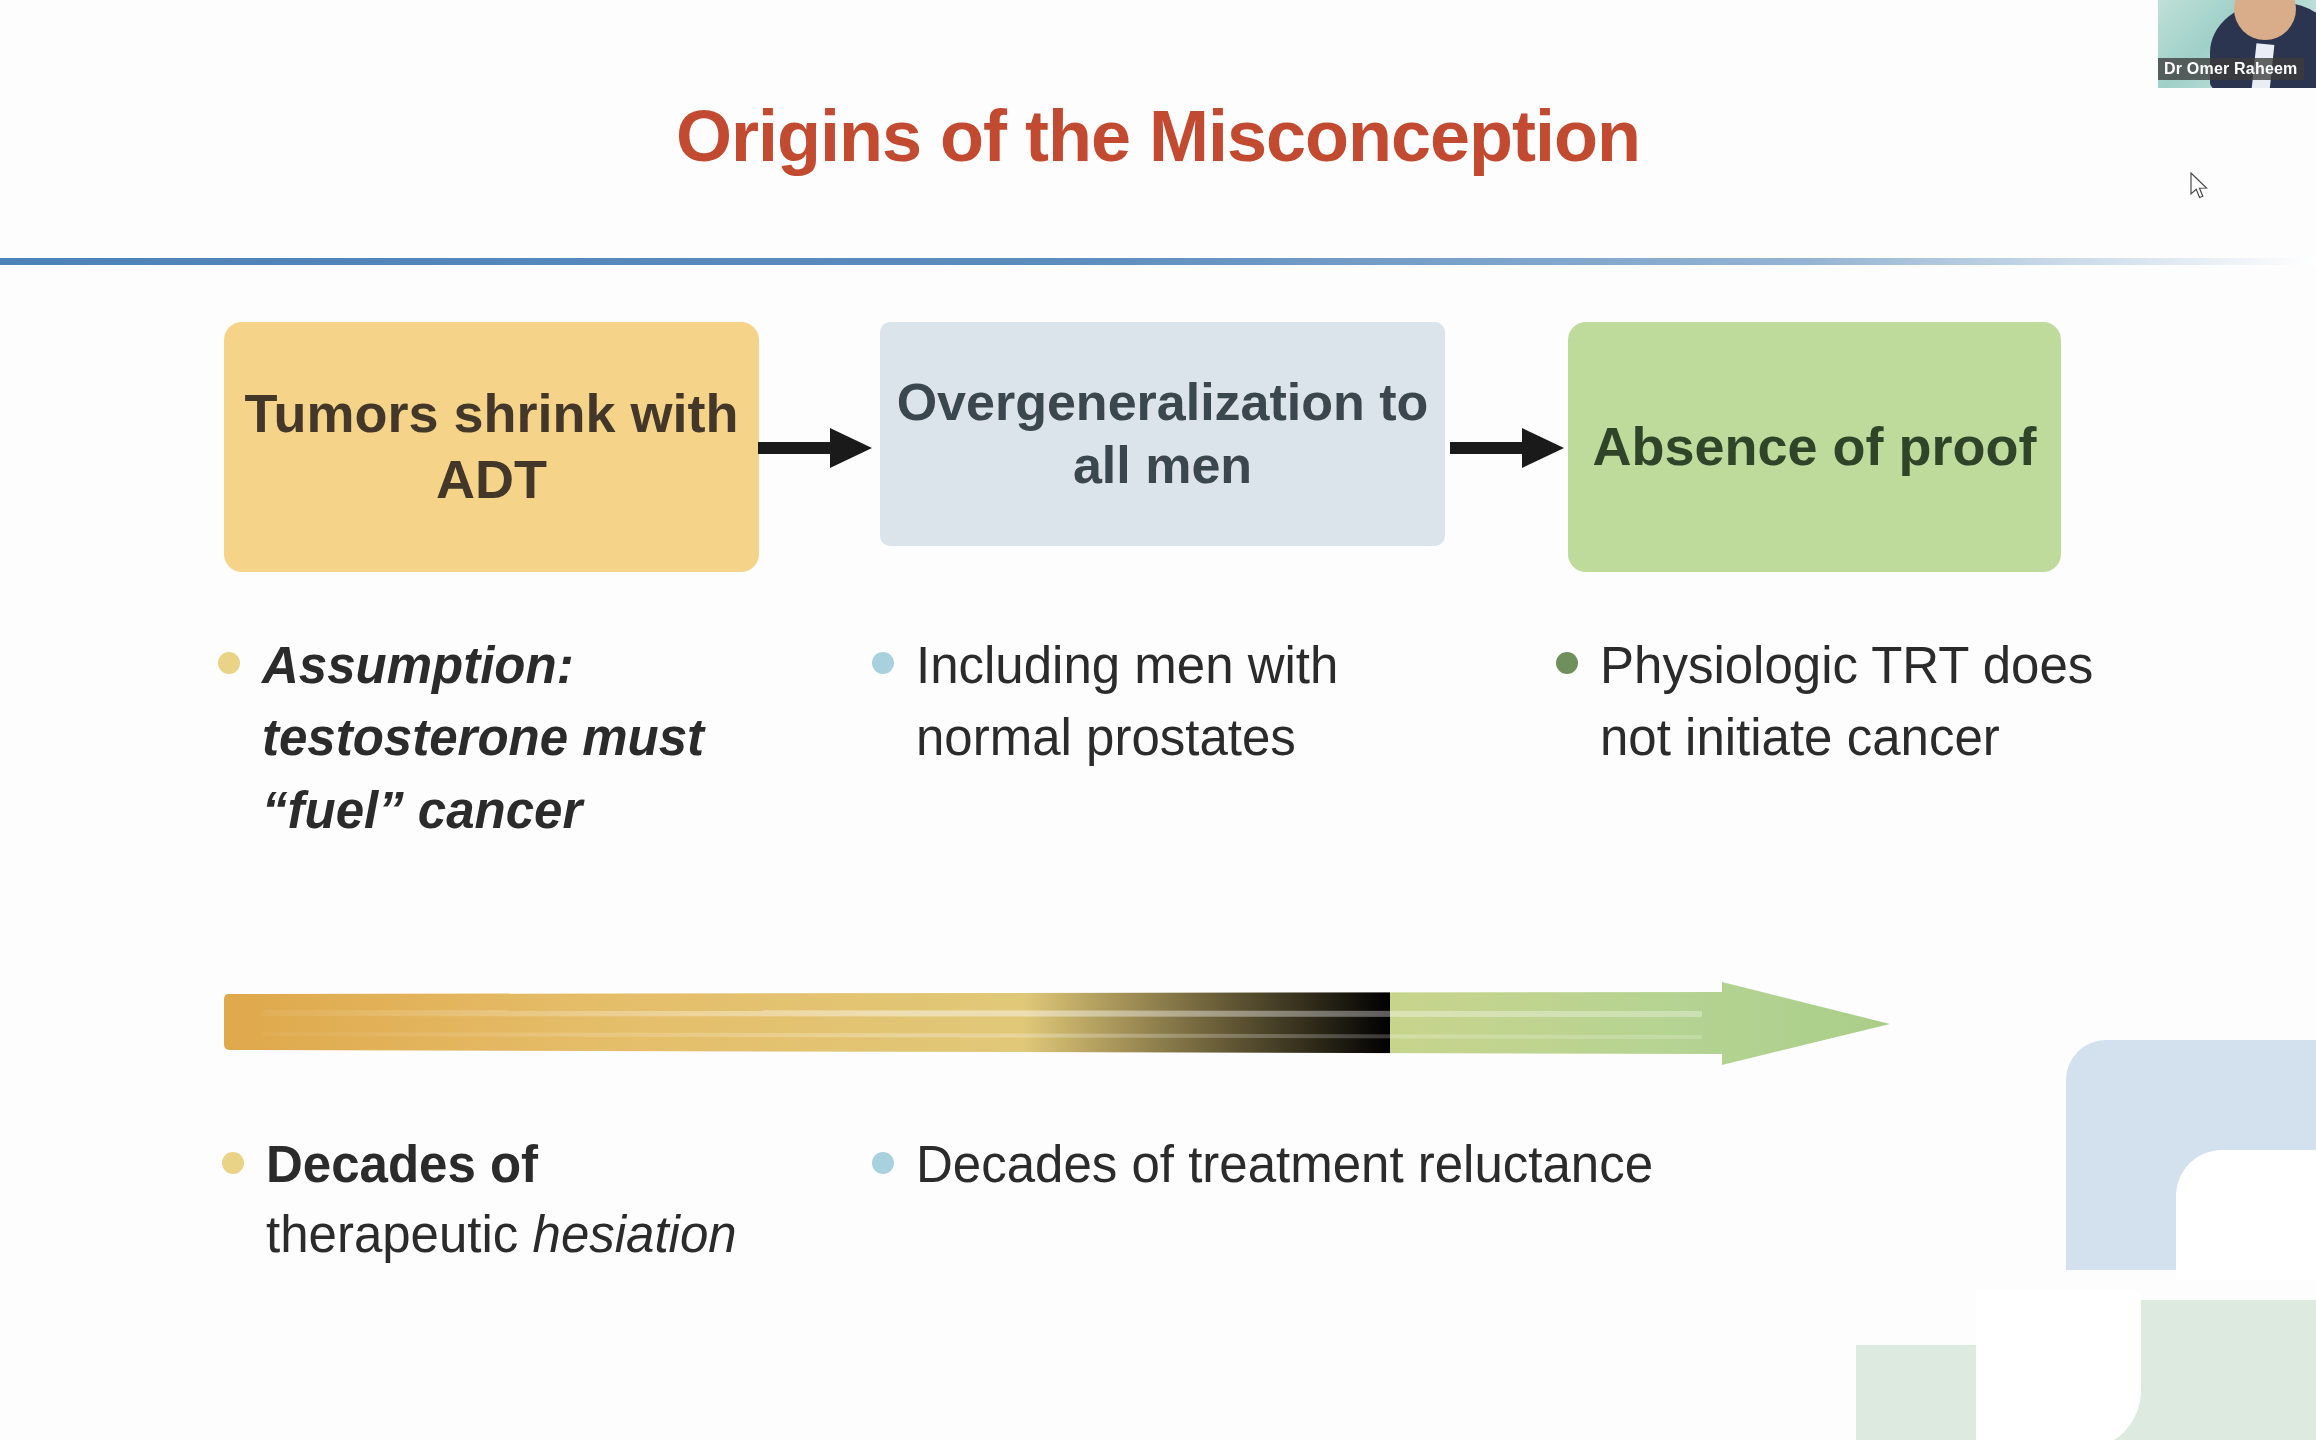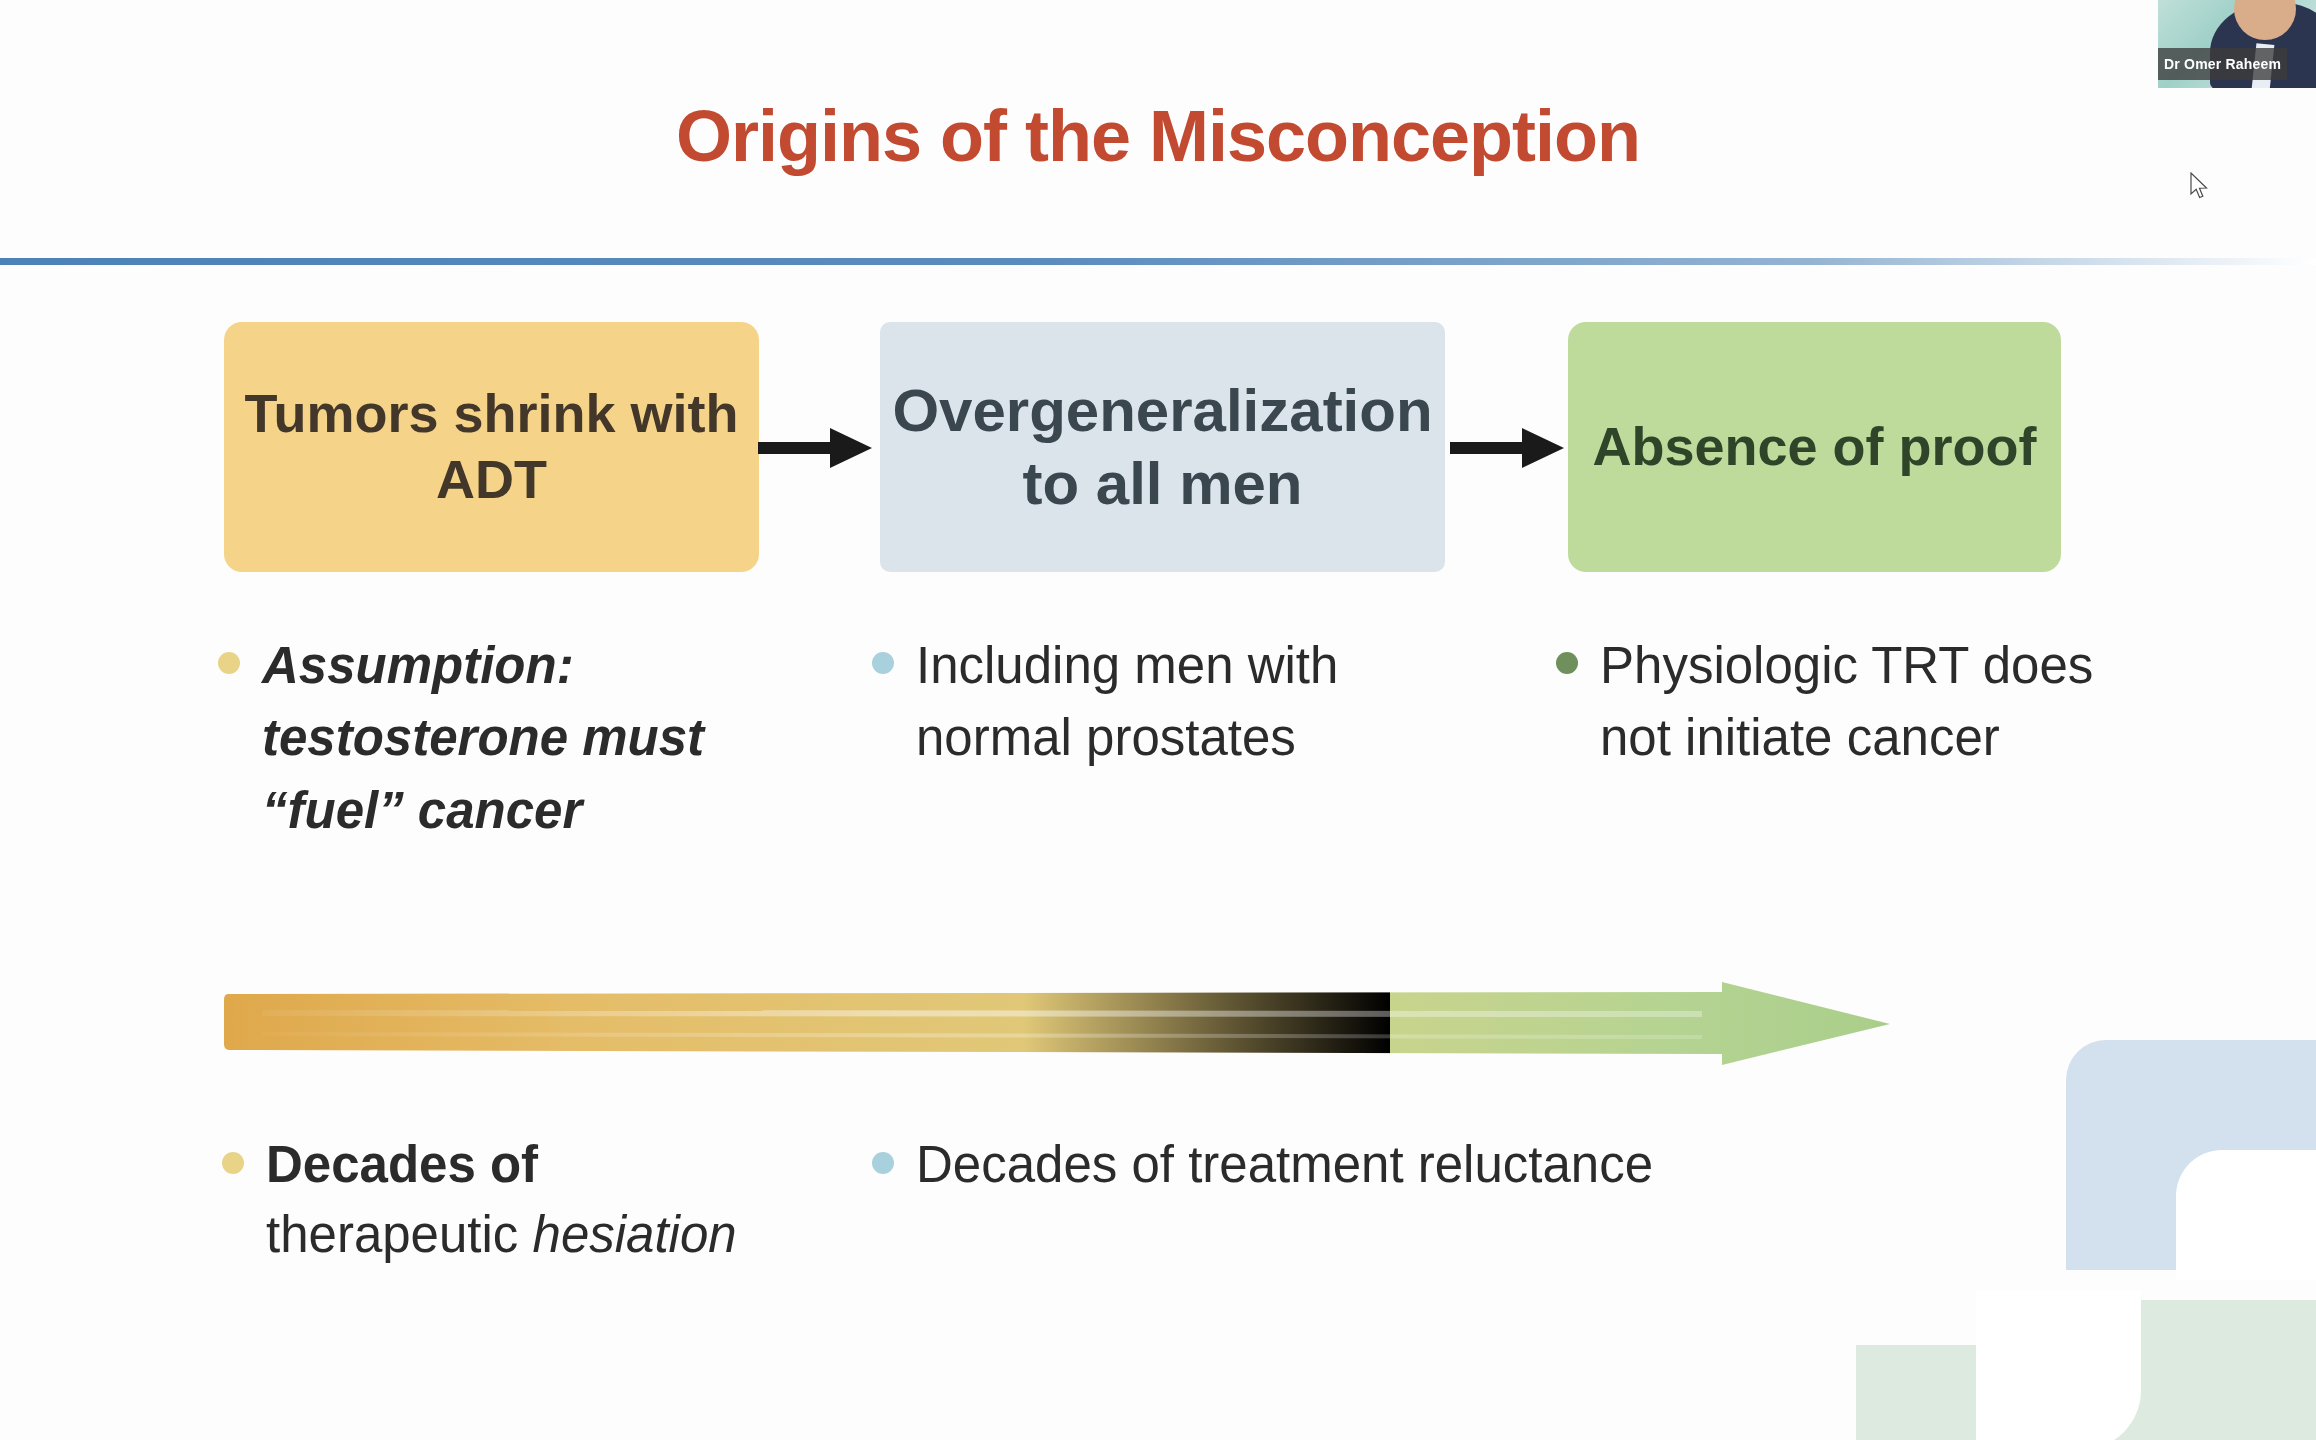--- a/index.html
+++ b/index.html
@@ -112,24 +112,24 @@
     width: 535px;
     height: 250px;
     background: #f5d489;
     color: #43372a;
     font-size: 54px;
   }
   #box-2 {
     left: 880px;
     top: 322px;
     width: 565px;
-    height: 250px;
+    height: 224px;
     background: #dbe4ea;
     color: #3b474e;
-    font-size: 60px;
+    font-size: 52px;
     border-radius: 10px;
   }
   #box-3 {
     left: 1568px;
     top: 322px;
     width: 493px;
     height: 250px;
     background: #bedb9c;
     color: #2f4429;
     font-size: 54px;
@@ -241,24 +241,24 @@
     top: 44px;
     width: 18px;
     height: 46px;
     background: #e9eef5;
     transform: rotate(6deg);
   }
   #video-name {
     position: absolute;
     left: 0px;
     bottom: 8px;
-    padding: 8px 6px;
+    padding: 2px 6px;
     background: rgba(60,60,60,0.78);
     color: #ffffff;
-    font-size: 14px;
+    font-size: 16px;
     font-weight: bold;
     white-space: nowrap;
     letter-spacing: 0.2px;
   }
 
   
   #cursor {
     position: absolute;
     left: 2190px;
     top: 172px;

